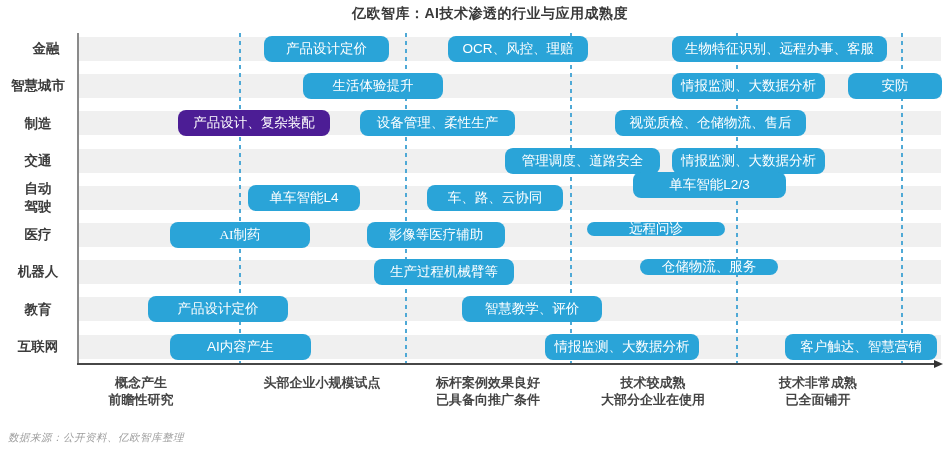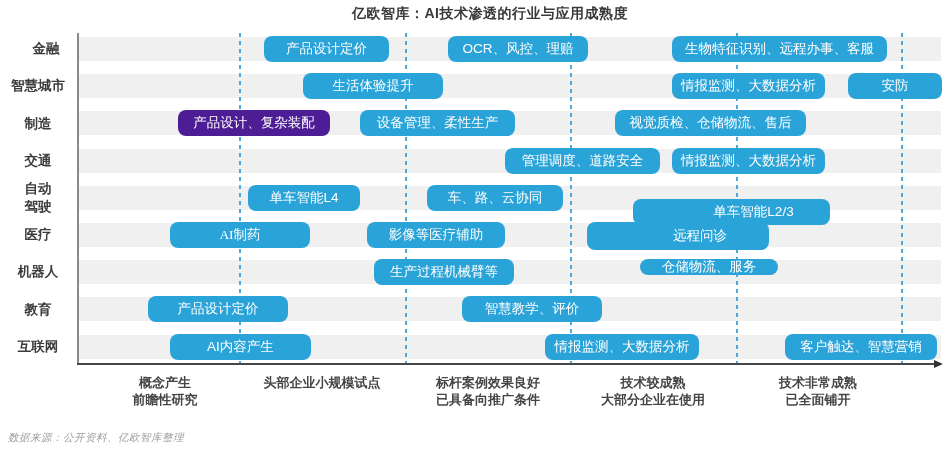--- a/index.html
+++ b/index.html
@@ -94,37 +94,37 @@
         <div class="box" style="left: 303px; top: 73.2px; width: 140px; height: 26px; background: rgb(42, 164, 216);">生活体验提升</div>
         <div class="box" style="left: 672px; top: 73.2px; width: 153px; height: 26px; background: rgb(42, 164, 216);">情报监测、大数据分析</div>
         <div class="box" style="left: 848px; top: 73.2px; width: 94px; height: 26px; background: rgb(42, 164, 216);">安防</div>
         <div class="box" style="left: 178px; top: 110.4px; width: 152px; height: 26px; background: #4c1d95;">产品设计、复杂装配</div>
         <div class="box" style="left: 360px; top: 110.4px; width: 155px; height: 26px; background: rgb(42, 164, 216);">设备管理、柔性生产</div>
         <div class="box" style="left: 615px; top: 110.4px; width: 191px; height: 26px; background: rgb(42, 164, 216);">视觉质检、仓储物流、售后</div>
         <div class="box" style="left: 505px; top: 147.6px; width: 155px; height: 26px; background: rgb(42, 164, 216);">管理调度、道路安全</div>
         <div class="box" style="left: 672px; top: 147.6px; width: 153px; height: 26px; background: rgb(42, 164, 216);">情报监测、大数据分析</div>
         <div class="box" style="left: 248px; top: 184.8px; width: 112px; height: 26px; background: rgb(42, 164, 216);">单车智能L4</div>
         <div class="box" style="left: 427px; top: 184.8px; width: 136px; height: 26px; background: rgb(42, 164, 216);">车、路、云协同</div>
-        <div class="box" style="left: 633px; top: 199px; width: 153px; height: 26px; background: rgb(42, 164, 216); padding-left: 44px;">单车智能L2/3</div>
+        <div class="box" style="left: 633px; top: 172px; width: 153px; height: 26px; background: rgb(42, 164, 216);">单车智能L2/3</div>
         <div class="box" style="left: 170px; top: 222px; width: 140px; height: 26px; background: rgb(42, 164, 216); font-family: Liberation Serif, serif;">AI制药</div>
         <div class="box" style="left: 367px; top: 222px; width: 138px; height: 26px; background: rgb(42, 164, 216);">影像等医疗辅助</div>
-        <div class="box" style="left: 587px; top: 222px; width: 138px; height: 28px; background: rgb(42, 164, 216); padding-left: 44px;">远程问诊</div>
+        <div class="box" style="left: 587px; top: 222px; width: 138px; height: 14px; background: rgb(42, 164, 216);">远程问诊</div>
         <div class="box" style="left: 374px; top: 259.2px; width: 140px; height: 26px; background: rgb(42, 164, 216);">生产过程机械臂等</div>
         <div class="box" style="left: 612px; top: 259.2px; width: 138px; height: 16px; background: rgb(42, 164, 216); margin-left: 28px;">仓储物流、服务</div>
         <div class="box" style="left: 148px; top: 296.4px; width: 140px; height: 26px; background: rgb(42, 164, 216);">产品设计定价</div>
         <div class="box" style="left: 462px; top: 296.4px; width: 140px; height: 26px; background: rgb(42, 164, 216);">智慧教学、评价</div>
         <div class="box" style="left: 170px; top: 333.6px; width: 141px; height: 26px; background: rgb(42, 164, 216);">AI内容产生</div>
         <div class="box" style="left: 545px; top: 333.6px; width: 154px; height: 26px; background: rgb(42, 164, 216);">情报监测、大数据分析</div>
         <div class="box" style="left: 785px; top: 333.6px; width: 152px; height: 26px; background: rgb(42, 164, 216);">客户触达、智慧营销</div>
       </div>
     <div class="axis-left"></div>
     <div class="axis-bottom" id="axis-bottom" style="width: 858px;"></div>
     <div class="axis-arrow" id="axis-arrow" style="left: 934px;"></div>
     <div id="stages">
-        <div class="stage-label" style="left: 165px; font-family: Liberation Serif, serif;">概念产生
+        <div class="stage-label" style="left: 141px; font-family: Liberation Serif, serif;">概念产生
 前瞻性研究</div>
         <div class="stage-label" style="left: 322px;">头部企业小规模试点</div>
         <div class="stage-label" style="left: 488px;">标杆案例效果良好
 已具备向推广条件</div>
         <div class="stage-label" style="left: 653px;">技术较成熟
 大部分企业在使用</div>
         <div class="stage-label" style="left: 818px;">技术非常成熟
 已全面铺开</div>
       </div>
   </div>

